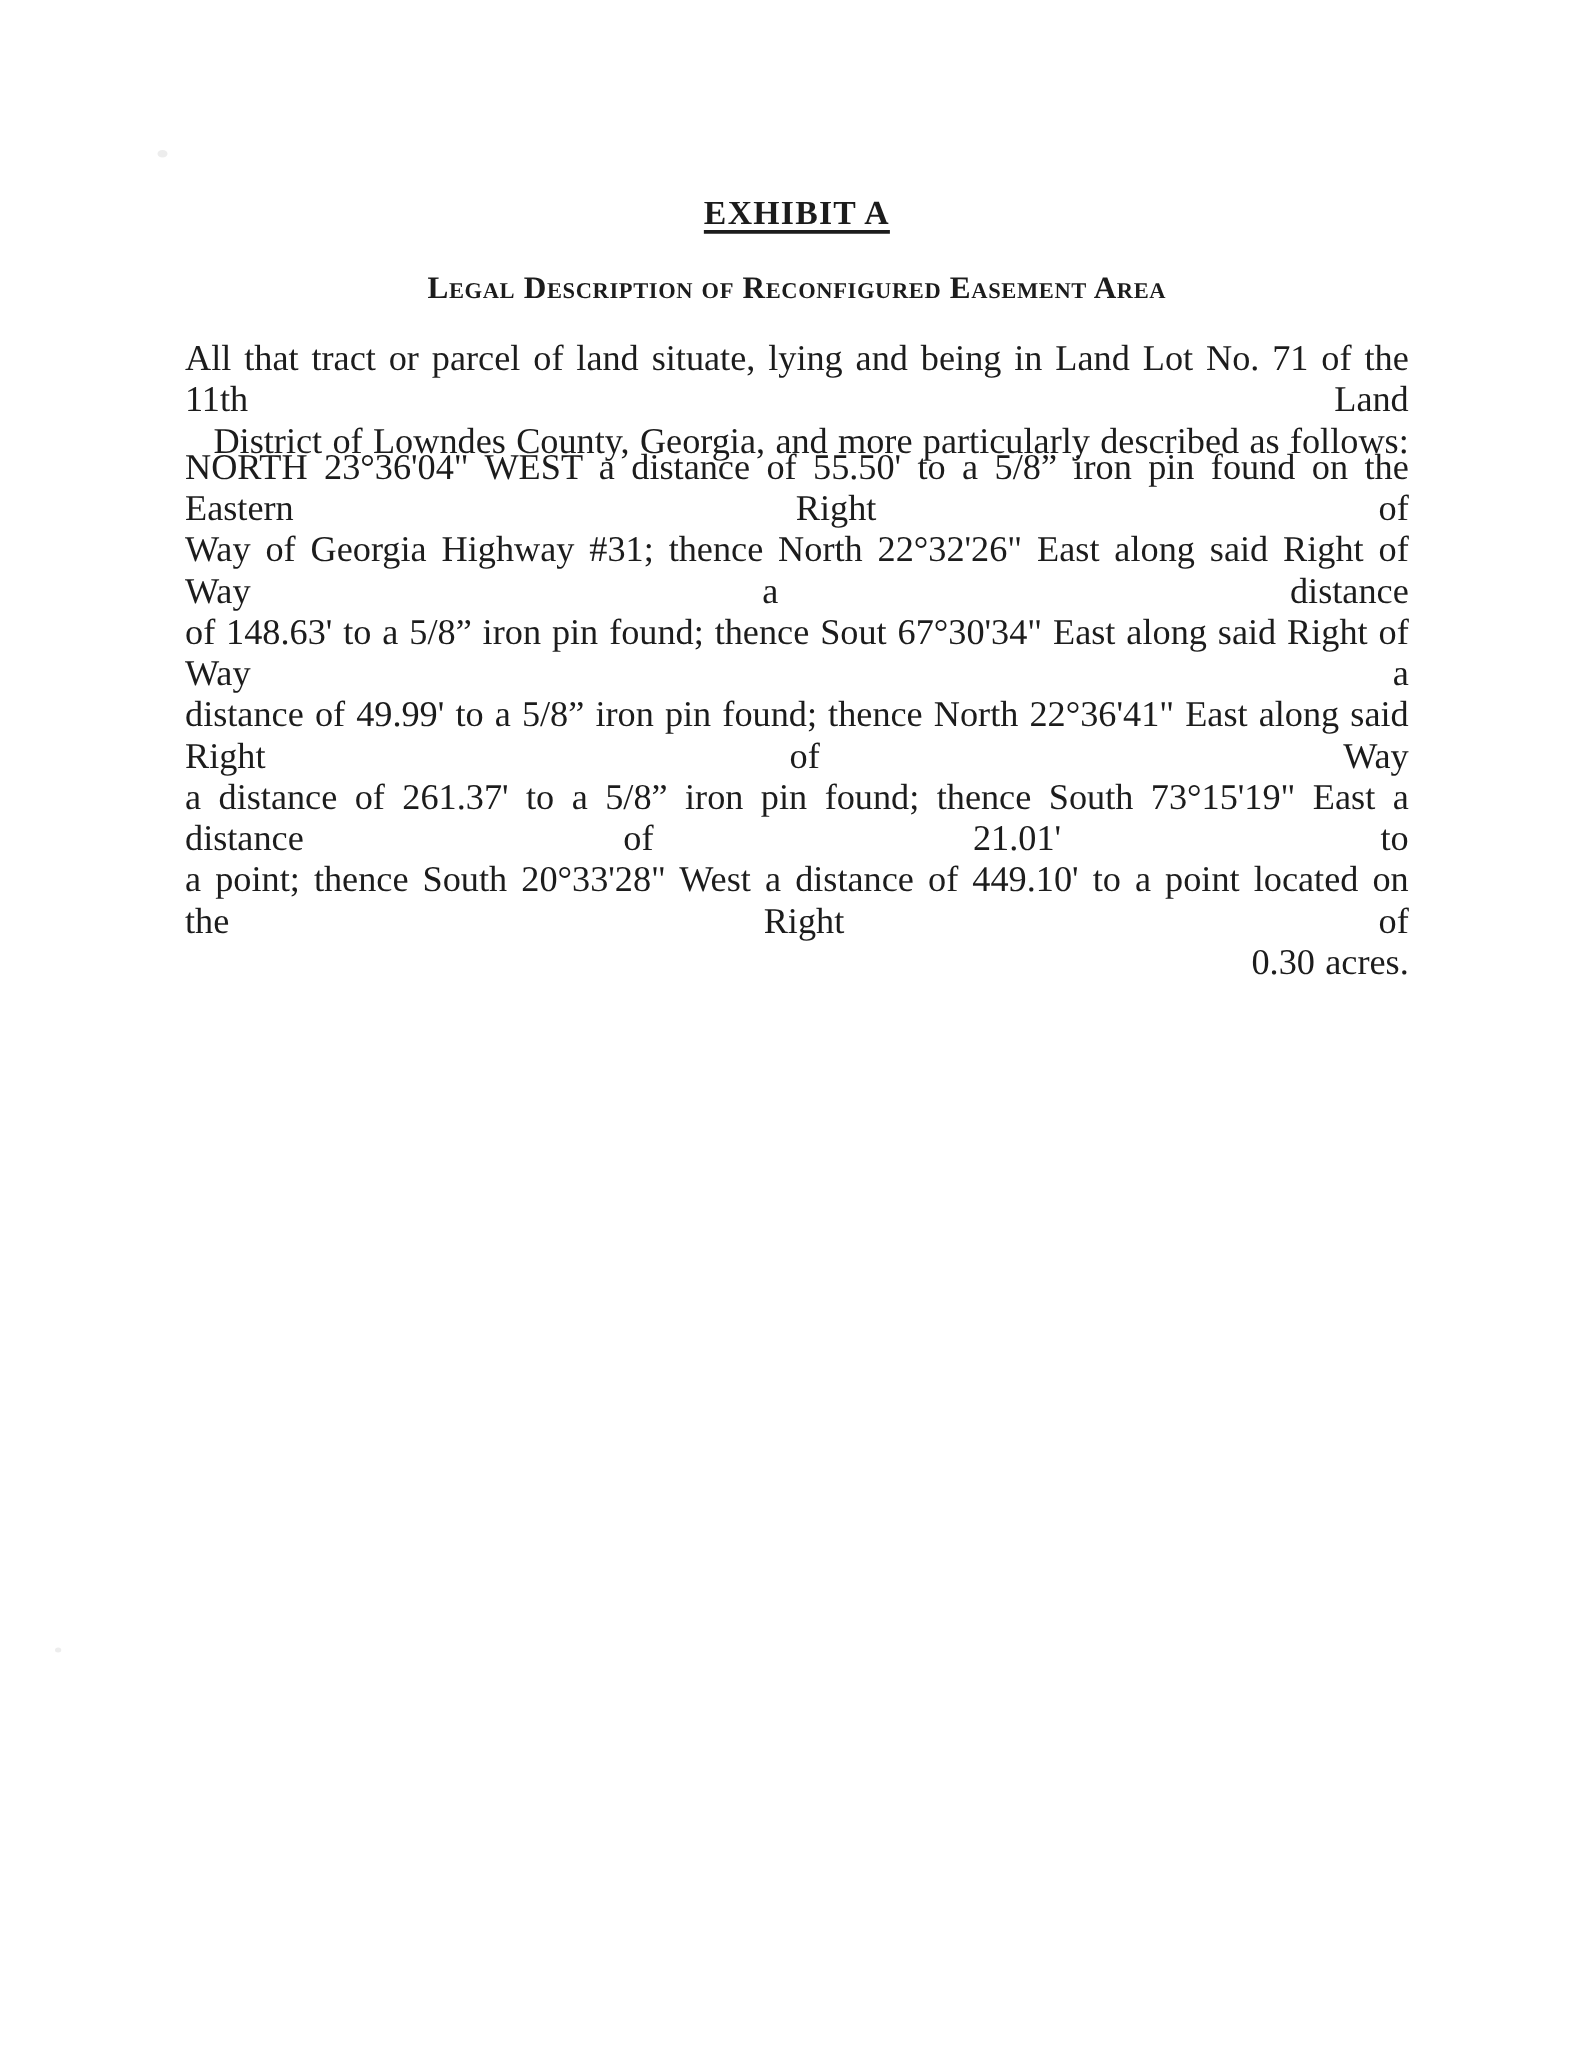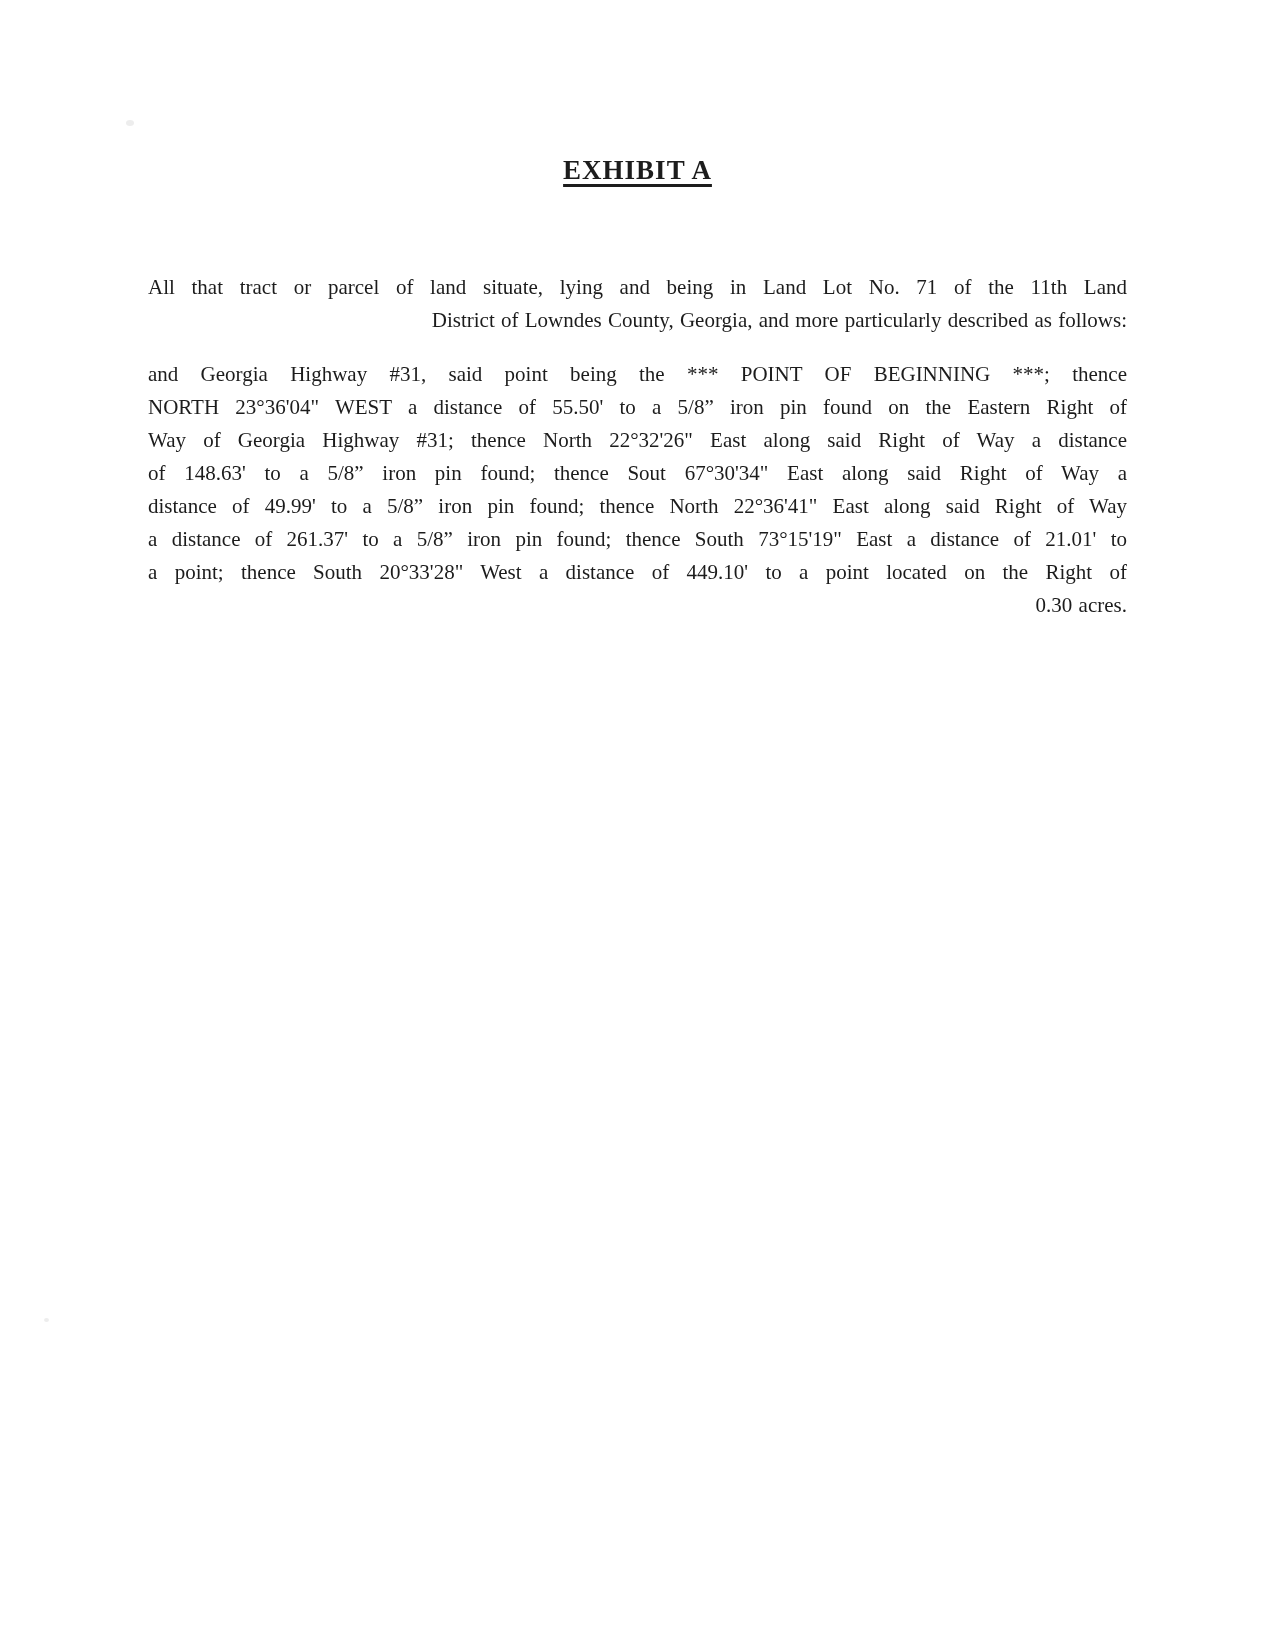--- a/index.html
+++ b/index.html
@@ -42,21 +42,21 @@
     font-size: 25px;
     font-weight: 700;
     font-variant: small-caps;
     letter-spacing: 0.5px;
     line-height: 1.2;
   }
   .para {
     position: absolute;
     left: 148px;
     width: 979px;
-    font-size: 21px;
+    font-size: 29px;
     line-height: 33px;
     word-spacing: 1px;
   }
   .para-intro { top: 271px; }
   .para-legal { top: 358px; }
   .line {
     width: 100%;
     text-align: right;
     white-space: nowrap;
   }
@@ -77,28 +77,28 @@
 </head>
 <body>
 
 <div class="page">
 
   <div class="speck speck-1"></div>
   <div class="speck speck-2"></div>
 
   <h1 class="title">EXHIBIT A</h1>
 
+  <h2 class="subtitle">Legal Description of Reconfigured Easement Area</h2>
 
   <div class="para para-intro">
     <div class="line just">All that tract or parcel of land situate, lying and being in Land Lot No. 71 of the 11th Land</div>
     <div class="line">District of Lowndes County, Georgia, and more particularly described as follows:</div>
   </div>
 
   <div class="para para-legal">
-    <div class="line just">and Georgia Highway #31, said point being the *** POINT OF BEGINNING ***; thence</div>
     <div class="line just">NORTH 23°36'04" WEST a distance of 55.50' to a 5/8” iron pin found on the Eastern Right of</div>
     <div class="line just">Way of Georgia Highway #31; thence North 22°32'26" East along said Right of Way a distance</div>
     <div class="line just">of 148.63' to a 5/8” iron pin found; thence Sout 67°30'34" East along said Right of Way a</div>
     <div class="line just">distance of 49.99' to a 5/8” iron pin found; thence North 22°36'41" East along said Right of Way</div>
     <div class="line just">a distance of 261.37' to a 5/8” iron pin found; thence South 73°15'19" East a distance of 21.01' to</div>
     <div class="line just">a point; thence South 20°33'28" West a distance of 449.10' to a point located on the Right of</div>
     <div class="line">0.30 acres.</div>
   </div>
 
 </div>

